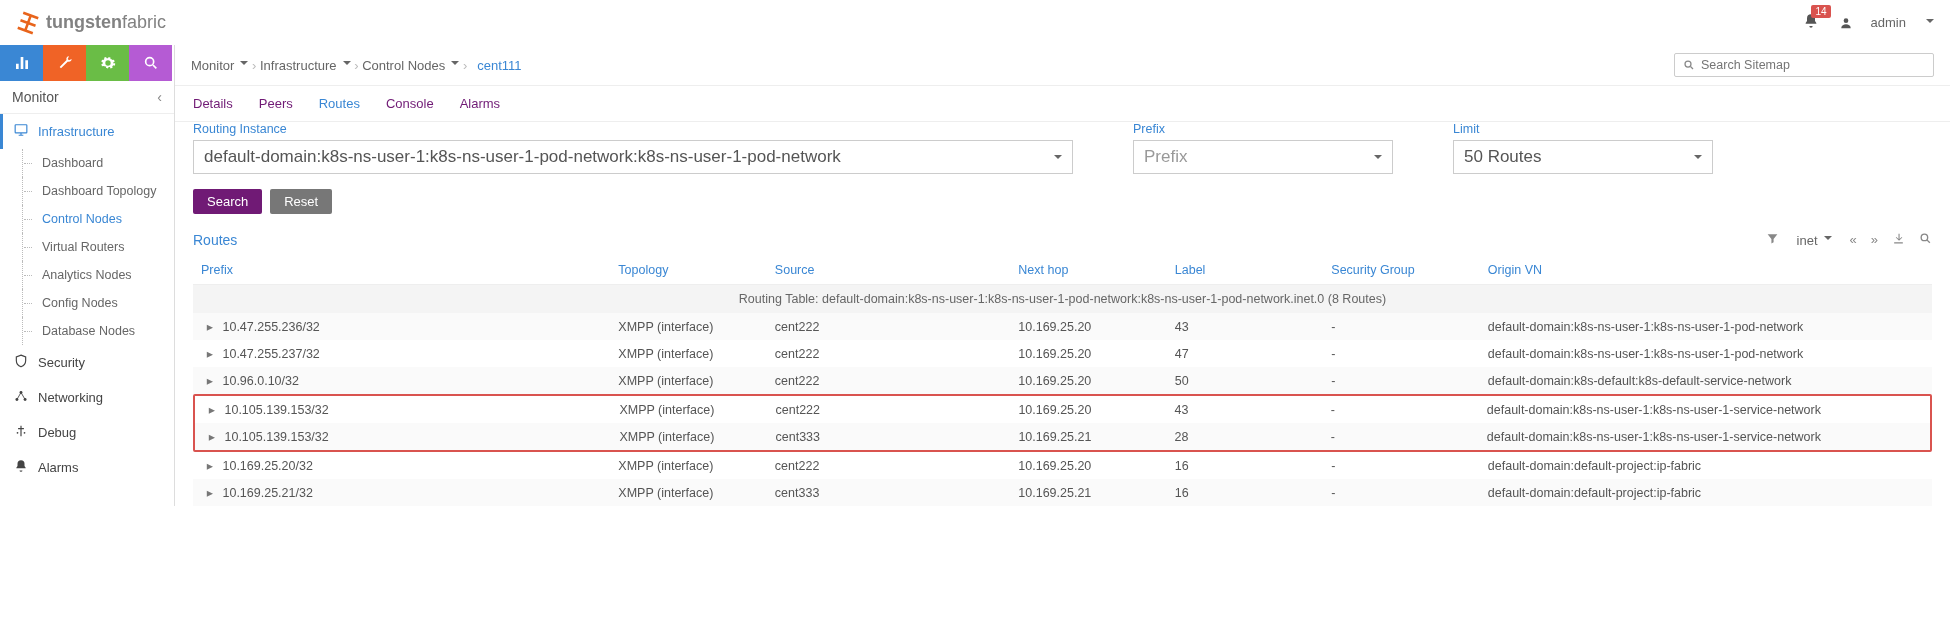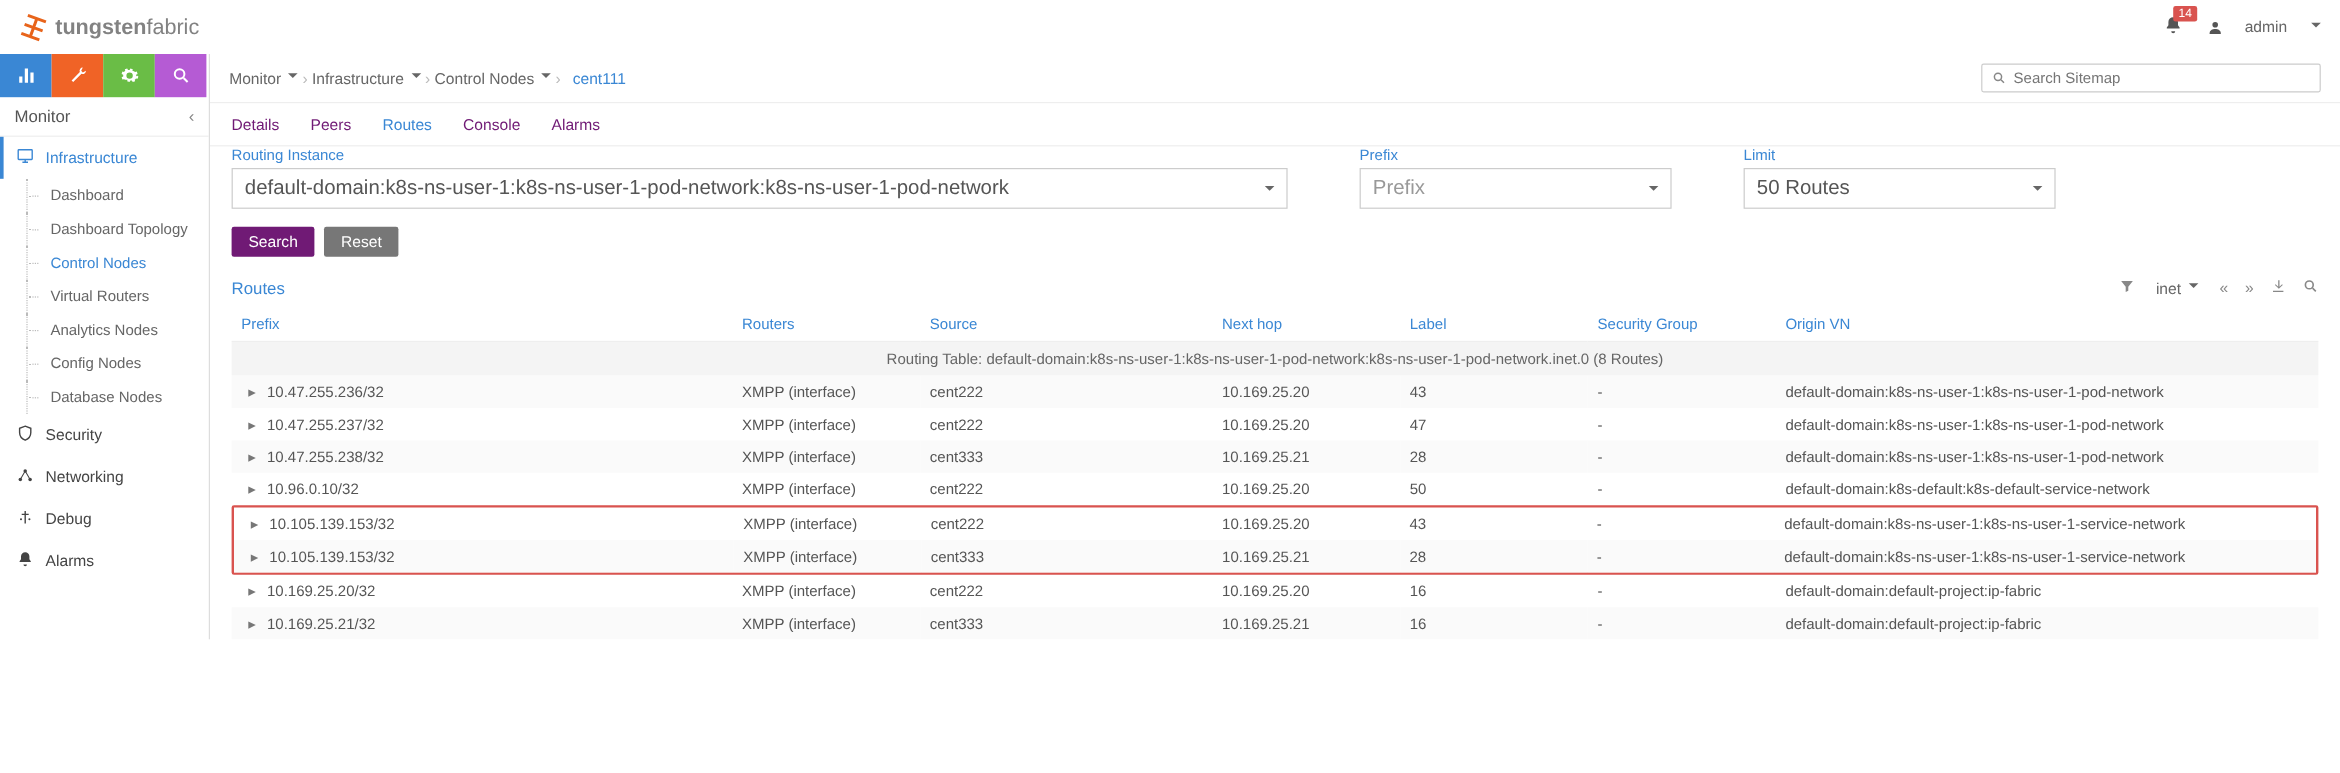--- a/index.html
+++ b/index.html
@@ -32,21 +32,21 @@
 .sidebar-sub li { padding: 7px 12px 7px 42px; font-size: 12.5px; color: #666; cursor: pointer; position: relative; }
 .sidebar-sub li.active { color: #3a87d4; }
 .sidebar-sub li::before { content: ""; position: absolute; left: 24px; top: 50%; width: 8px; border-top: 1px dotted #bbb; }
 .sidebar-sub li.hasdot::after { content: ""; position: absolute; left: 22px; top: 0; bottom: 0; border-left: 1px dotted #bbb; }
 
 .content { flex: 1; }
 .breadcrumb { padding: 8px 16px; display: flex; align-items: center; gap: 10px; color: #666; border-bottom: 1px solid #eee; }
 .breadcrumb a { color: #666; text-decoration: none; display: inline-flex; align-items: center; gap: 4px; }
 .breadcrumb .current { color: #3a87d4; }
 .bc-sep { color: #bbb; }
-.search-sitemap { margin-left: auto; border: 1px solid #ccc; border-radius: 2px; padding: 4px 8px; display: flex; align-items: center; gap: 6px; width: 283px; justify-content: center; }
+.search-sitemap { margin-left: auto; border: 1px solid #ccc; border-radius: 2px; padding: 4px 8px; display: flex; align-items: center; gap: 6px; width: 260px; justify-content: center; }
 .search-sitemap input { border: none; outline: none; font-size: 12.5px; flex: 1; }
 
 .tabs { display: flex; gap: 26px; padding: 10px 18px; border-bottom: 1px solid #eee; font-size: 13px; }
 .tab { color: #701a75; cursor: pointer; }
 .tab.active { color: #3a87d4; }
 
 .section-head { padding: 10px 18px; color: #3a87d4; font-size: 14px; display: flex; justify-content: space-between; align-items: center; }
 .filters { display: flex; gap: 60px; padding: 0 18px 10px; align-items: flex-end; }
 .filter-group { display: flex; flex-direction: column; gap: 4px; }
 .filter-label { color: #3a87d4; font-size: 12.5px; }
@@ -259,21 +259,21 @@
           <col style="width:9%">
           <col style="width:14%">
           <col style="width:9%">
           <col style="width:9%">
           <col style="width:9%">
           <col style="width:26%">
         </colgroup>
       <thead>
           <tr id="thead-row">
             <th>Prefix</th>
-            <th>Routers</th>
+            <th>Topology</th>
             <th>Source</th>
             <th>Next hop</th>
             <th>Label</th>
             <th>Security Group</th>
             <th>Origin VN</th>
           </tr>
         </thead>
       <tbody id="tbody-top">
         <tr class="grouprow">
             <td colspan="7"><span>Routing Table: default-domain:k8s-ns-user-1:k8s-ns-user-1-pod-network:k8s-ns-user-1-pod-network.inet.0 </span><span>(8 Routes)</span></td>
@@ -286,29 +286,20 @@
             <td>43</td>
             <td>-</td>
             <td>default-domain:k8s-ns-user-1:k8s-ns-user-1-pod-network</td>
           </tr>
           <tr class="data-row">
             <td><span class="expander">▸</span> 10.47.255.237/32</td>
             <td>XMPP (interface)</td>
             <td>cent222</td>
             <td>10.169.25.20</td>
             <td>47</td>
-            <td>-</td>
-            <td>default-domain:k8s-ns-user-1:k8s-ns-user-1-pod-network</td>
-          </tr>
-          <tr class="data-row">
-            <td><span class="expander">▸</span> 10.47.255.238/32</td>
-            <td>XMPP (interface)</td>
-            <td>cent333</td>
-            <td>10.169.25.21</td>
-            <td>28</td>
             <td>-</td>
             <td>default-domain:k8s-ns-user-1:k8s-ns-user-1-pod-network</td>
           </tr>
           <tr class="data-row">
             <td><span class="expander">▸</span> 10.96.0.10/32</td>
             <td>XMPP (interface)</td>
             <td>cent222</td>
             <td>10.169.25.20</td>
             <td>50</td>
             <td>-</td>

